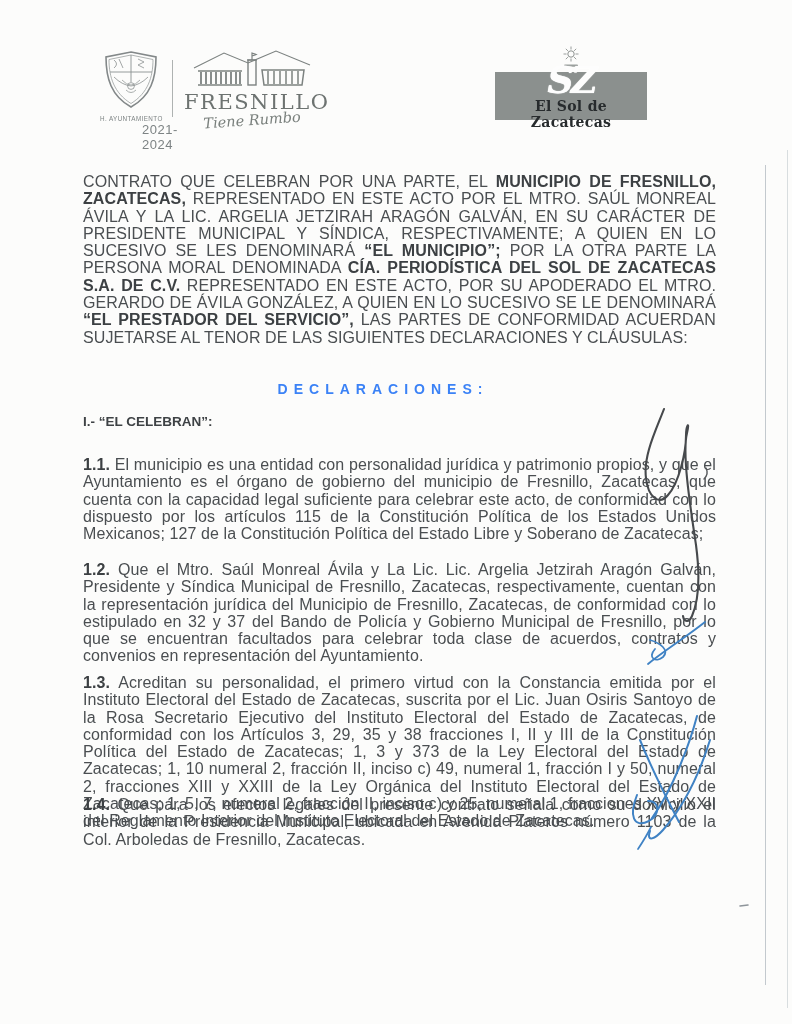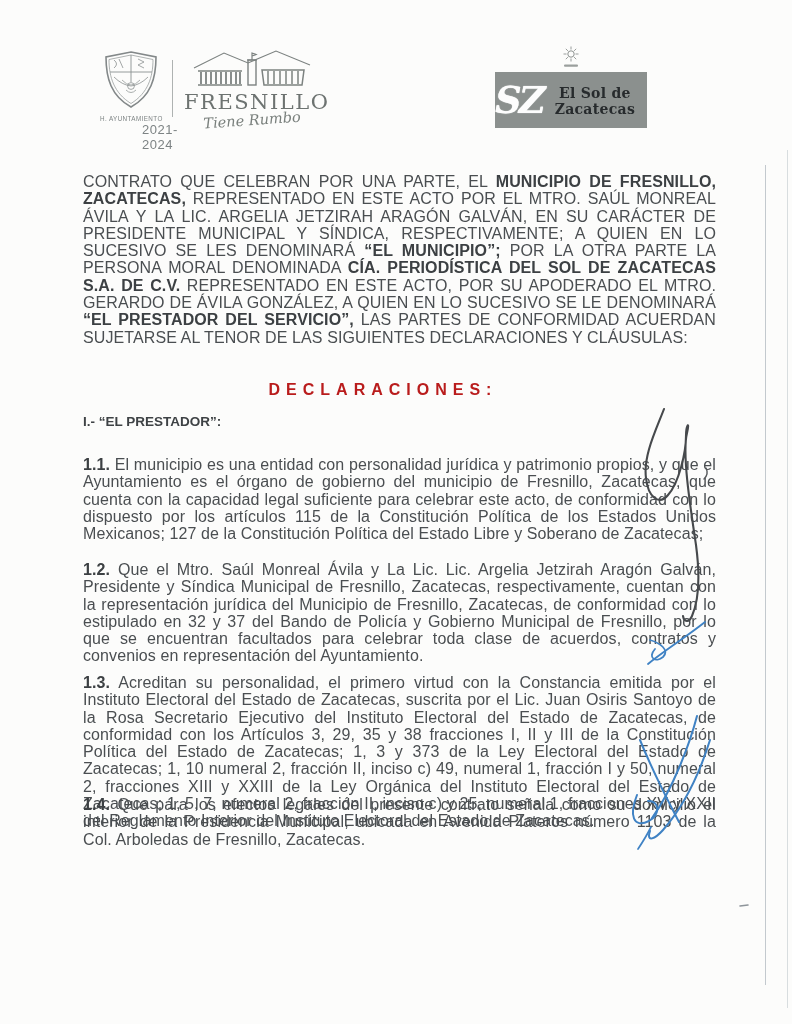--- a/index.html
+++ b/index.html
@@ -14,27 +14,27 @@
   }
   
   .hdr-shield{position:absolute;left:100px;top:50px;width:62px;text-align:center;}
   .hdr-shield .muni1{font-size:6.3px;letter-spacing:.4px;color:#7d8384;margin-top:1px;white-space:nowrap;}
   .hdr-shield .muni2{font-size:13px;color:#7d8384;letter-spacing:.5px;margin-left:42px;}
   .hdr-divider{position:absolute;left:172px;top:60px;width:1px;height:57px;background:#aeb2b1;}
   .hdr-brand{position:absolute;left:184px;top:48px;width:136px;text-align:center;}
   .hdr-brand .brand-name{font-family:"DejaVu Serif",serif;font-size:21px;letter-spacing:1.5px;color:#6d7371;line-height:20px;margin-top:-2px;}
   .hdr-brand .brand-tag{font-family:"DejaVu Serif",serif;font-style:italic;font-size:14.5px;color:#7a807d;transform:rotate(-4deg);margin-top:0px;}
   .hdr-news{position:absolute;left:495px;top:45px;width:152px;text-align:center;}
-  .hdr-news .sz-box{margin-top:1px;height:56px;background:#8b908e;display:flex;flex-direction:row;align-items:center;justify-content:center;}
+  .hdr-news .sz-box{margin-top:1px;height:48px;background:#8b908e;display:flex;flex-direction:column;align-items:center;justify-content:center;}
   .hdr-news .sz-initials{font-family:"DejaVu Serif",serif;font-weight:bold;font-style:italic;font-size:37px;line-height:34px;color:#fdfdfd;letter-spacing:-3px;text-shadow:0 0 1px #fff;}
   .hdr-news .sz-name{font-family:"DejaVu Serif",serif;font-weight:bold;font-size:14px;color:#272b2d;margin-top:1px;letter-spacing:.3px;}
   
   .block{position:absolute;left:83px;width:633px;text-align:justify;font-size:16px;line-height:17.3px;letter-spacing:.1px;}
   .intro{top:157px;}
-  .decl-heading{position:absolute;left:83px;top:381px;width:600px;text-align:center;font-weight:bold;font-size:16px;letter-spacing:6px;color:#b91c1c;}
+  .decl-heading{position:absolute;left:83px;top:381px;width:600px;text-align:center;font-weight:bold;font-size:14px;letter-spacing:6px;color:#3b82f6;}
   .section-title{position:absolute;left:83px;top:414px;font-weight:bold;font-size:13.5px;color:#3e4245;}
   .c1{top:440px;}
   .c2{top:545px;}
   .c3{top:658px;}
   .c4{top:780px;}
   .block b,.block .b{font-weight:bold;color:#3c4043;}
   
   .ink-layer{position:absolute;left:0;top:0;pointer-events:none;}
   .scanline1{position:absolute;left:765px;top:165px;width:1.4px;height:820px;background:#b9c0c5;opacity:.85;}
   .scanline2{position:absolute;left:787px;top:150px;width:1.2px;height:858px;background:#ced4d8;opacity:.8;}
@@ -92,21 +92,21 @@
     </svg>
     <div class="sz-box">
       <div class="sz-initials">SZ</div>
       <div class="sz-name">El Sol de Zacatecas</div>
     </div>
   </div>
 
   <p class="block intro"><span>CONTRATO QUE CELEBRAN POR UNA PARTE, EL </span><span class="b">MUNICIPIO DE FRESNILLO, ZACATECAS,</span><span> REPRESENTADO EN ESTE ACTO POR EL MTRO. SAÚL MONREAL ÁVILA Y LA LIC. ARGELIA JETZIRAH ARAGÓN GALVÁN,  EN SU CARÁCTER DE PRESIDENTE MUNICIPAL Y SÍNDICA, RESPECTIVAMENTE; A QUIEN EN LO SUCESIVO SE LES DENOMINARÁ </span><span class="b">“EL MUNICIPIO”;</span><span> POR LA OTRA PARTE LA PERSONA MORAL DENOMINADA </span><span class="b">CÍA. PERIODÍSTICA DEL SOL DE ZACATECAS S.A. DE C.V.</span><span> REPRESENTADO EN ESTE ACTO, POR SU APODERADO EL MTRO. GERARDO DE ÁVILA GONZÁLEZ, A QUIEN EN LO SUCESIVO SE LE DENOMINARÁ </span><span class="b">“EL PRESTADOR DEL SERVICIO”,</span><span> LAS PARTES DE CONFORMIDAD ACUERDAN SUJETARSE AL TENOR DE LAS SIGUIENTES DECLARACIONES Y CLÁUSULAS:</span></p>
 
   <div class="decl-heading">DECLARACIONES:</div>
-  <div class="section-title">I.- “EL PRESTADOR”:</div>
+  <div class="section-title">I.- “EL CELEBRAN”:</div>
 
   <p class="block c1"><span class="b">1.1.</span><span> El municipio es una entidad con personalidad jurídica y patrimonio propios, y que el Ayuntamiento es el órgano de gobierno del municipio de Fresnillo, Zacatecas, que cuenta con la capacidad legal suficiente para celebrar este acto, de conformidad con lo dispuesto por los artículos 115 de la Constitución Política de los Estados Unidos Mexicanos; 127 de la Constitución Política del Estado Libre y Soberano de Zacatecas;</span></p>
   <p class="block c2"><span class="b">1.2.</span><span> Que el Mtro. Saúl Monreal Ávila y La Lic. Lic. Argelia Jetzirah Aragón Galván, Presidente y Síndica Municipal de Fresnillo, Zacatecas, respectivamente, cuentan con la representación jurídica del Municipio de Fresnillo, Zacatecas, de conformidad con lo estipulado en  32 y 37 del Bando de Policía y Gobierno Municipal de Fresnillo, por lo que se encuentran facultados para celebrar toda clase de acuerdos, contratos y convenios en representación del Ayuntamiento.</span></p>
   <p class="block c3"><span class="b">1.3.</span><span> Acreditan su personalidad, el primero virtud con la Constancia emitida por el Instituto Electoral del Estado de Zacatecas, suscrita por el Lic. Juan Osiris Santoyo de la Rosa Secretario Ejecutivo del Instituto Electoral del Estado de Zacatecas, de conformidad con los Artículos 3, 29, 35 y 38 fracciones I, II y III de la Constitución Política del Estado de Zacatecas; 1, 3 y 373 de la Ley Electoral del Estado de Zacatecas; 1, 10 numeral 2, fracción II, inciso c) 49, numeral 1, fracción I y 50, numeral 2, fracciones XIII y XXIII de la Ley Orgánica del Instituto Electoral del Estado de Zacatecas; 1, 5, 7, numeral 2, fracción II, inciso c) y 25, numeral 1, fracciones XV y XXII del Reglamento Interior del Instituto Electoral del Estado de Zacatecas.</span></p>
   <p class="block c4"><span class="b">1.4.</span><span> Que para los efectos legales del presente contrato señala como su domicilio el interior de la Presidencia Municipal, ubicada en Avenida Plateros número 1103 de la Col. Arboledas de Fresnillo, Zacatecas.</span></p>
 
   <div class="scanline1"></div>
   <div class="scanline2"></div>
 
   <svg class="ink-layer" width="792" height="1024" viewBox="0 0 792 1024">

